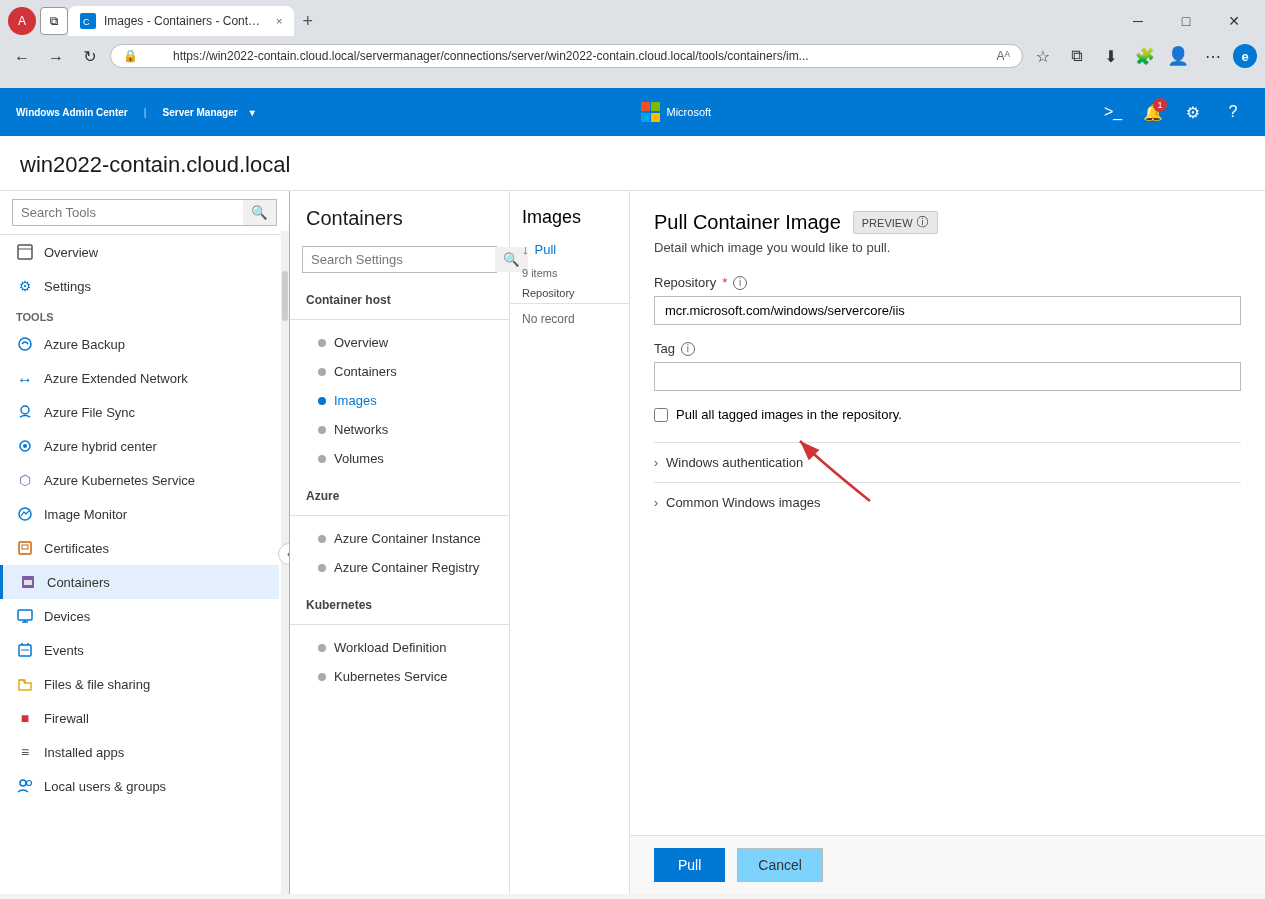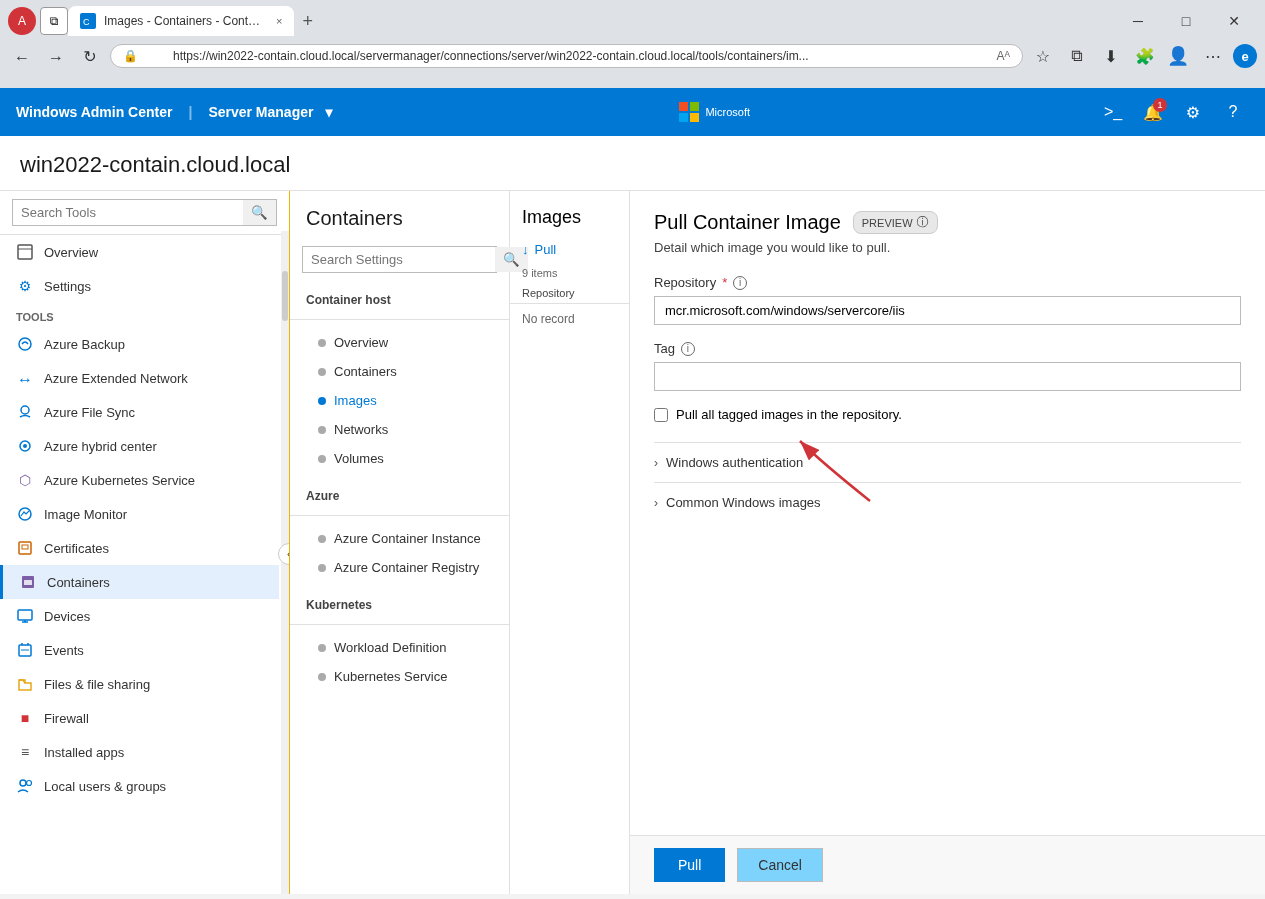--- a/index.html
+++ b/index.html
@@ -14,21 +14,21 @@
     .new-tab-btn { background: none; border: none; font-size: 18px; color: #555; cursor: pointer; padding: 0 8px; }
     .browser-nav-bar { display: flex; align-items: center; padding: 4px 8px; gap: 6px; height: 40px; background: #dee1e6; }
     .nav-btn { background: none; border: none; color: #333; cursor: pointer; font-size: 16px; width: 28px; height: 28px; display: flex; align-items: center; justify-content: center; border-radius: 4px; }
     .address-bar { flex: 1; background: white; border: 1px solid #bbb; border-radius: 18px; padding: 4px 12px; font-size: 12px; color: #333; display: flex; align-items: center; }
     .address-bar-text { flex: 1; font-size: 12px; color: #333; padding-left: 29px; }
     .browser-actions { display: flex; gap: 6px; align-items: center; }
     .browser-action-btn { background: none; border: none; font-size: 16px; cursor: pointer; color: #333; width: 28px; height: 28px; display: flex; align-items: center; justify-content: center; border-radius: 4px; }
 
     
     .app-header { background: #0078d4; height: 48px; display: flex; align-items: center; padding: 0 16px; }
-    .app-header-left { display: flex; align-items: center; gap: 12px; color: white; font-size: 14px; font-weight: 600; }
+    .app-header-left { display: flex; align-items: center; gap: 12px; color: white; font-size: 10px; font-weight: 600; }
     .header-divider { color: rgba(255,255,255,0.5); margin: 0 4px; }
     .app-header-center { flex: 1; display: flex; justify-content: center; }
     .microsoft-logo { display: flex; align-items: center; gap: 6px; color: white; font-size: 11px; font-weight: 300; }
     .ms-squares { display: grid; grid-template-columns: 1fr 1fr; gap: 1px; width: 20px; height: 20px; }
     .ms-sq { width: 9px; height: 9px; }
     .ms-sq-1 { background: #f25022; }
     .ms-sq-2 { background: #7fba00; }
     .ms-sq-3 { background: #00a4ef; }
     .ms-sq-4 { background: #ffb900; }
     .app-header-right { display: flex; align-items: center; gap: 8px; }
@@ -72,21 +72,21 @@
     .images-header { font-size: 18px; font-weight: 300; padding: 0 12px 8px; }
     .pull-btn { display: flex; align-items: center; gap: 6px; padding: 6px 12px; color: #0078d4; cursor: pointer; font-size: 13px; }
     .images-count { font-size: 11px; color: #666; padding: 4px 12px; }
     .images-col-header { font-size: 11px; color: #444; padding: 4px 12px; border-bottom: 1px solid #e0e0e0; }
     .images-no-records { color: #666; font-size: 12px; padding: 8px 12px; }
 
     
     .pull-panel { flex: 1; padding: 20px 24px; background: white; overflow-y: auto; position: relative; }
     .pull-panel-header { display: flex; align-items: center; gap: 12px; margin-bottom: 6px; }
     .pull-panel-title { font-size: 20px; font-weight: 300; }
-    .preview-badge { background: #e8e8e8; border: 1px solid #ccc; padding: 2px 8px; font-size: 11px; color: #444; border-radius: 8px; display: flex; align-items: center; gap: 4px; }
+    .preview-badge { background: #e8e8e8; border: 1px solid #ccc; padding: 2px 8px; font-size: 11px; color: #444; border-radius: 2px; display: flex; align-items: center; gap: 4px; }
     .pull-panel-desc { color: #444; margin-bottom: 20px; font-size: 13px; }
     .form-field { margin-bottom: 16px; }
     .field-label { font-size: 13px; color: #333; margin-bottom: 6px; display: flex; align-items: center; gap: 6px; }
     .field-required { color: #d13438; }
     .info-icon { width: 14px; height: 14px; border-radius: 50%; border: 1px solid #666; display: inline-flex; align-items: center; justify-content: center; font-size: 10px; color: #666; cursor: pointer; }
     .field-input { width: 100%; border: 1px solid #bbb; padding: 6px 10px; font-size: 13px; outline: none; }
     .checkbox-row { display: flex; align-items: center; gap: 8px; margin-bottom: 20px; font-size: 13px; }
     .checkbox-row input { width: 14px; height: 14px; }
     .collapsible-section { border-top: 1px solid #e0e0e0; padding: 12px 0; display: flex; align-items: center; gap: 8px; cursor: pointer; color: #333; }
     .chevron-right { color: #555; font-size: 12px; }

